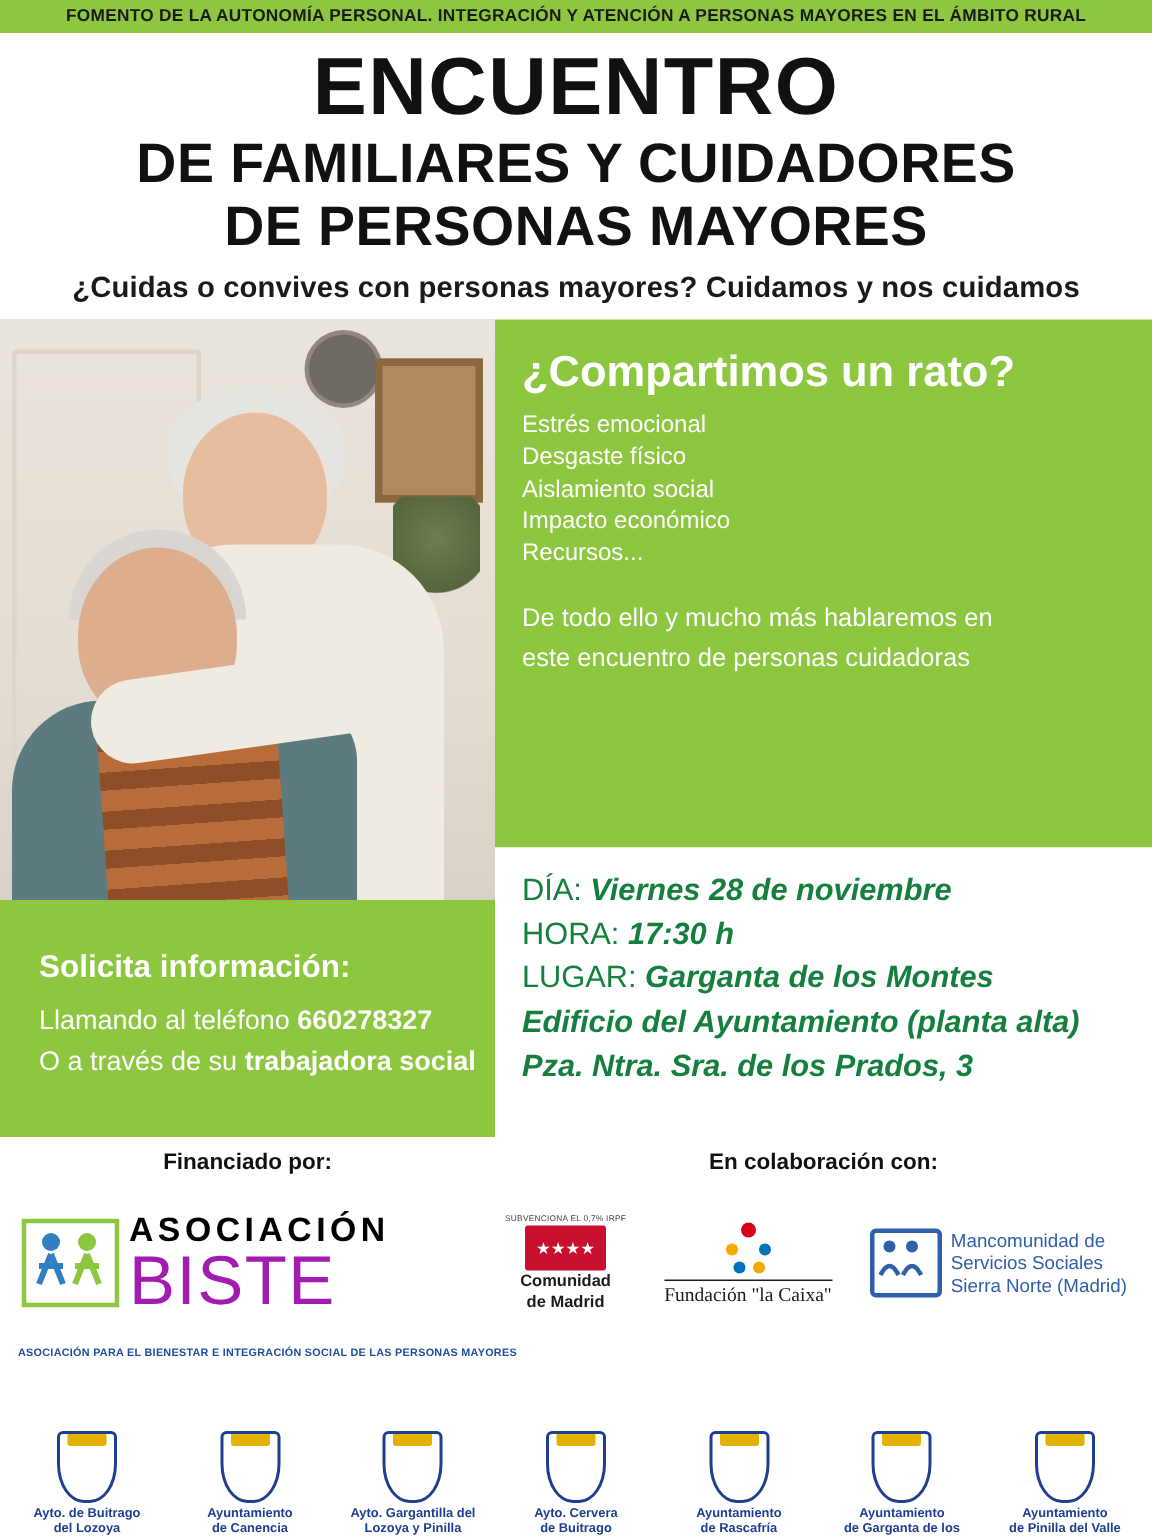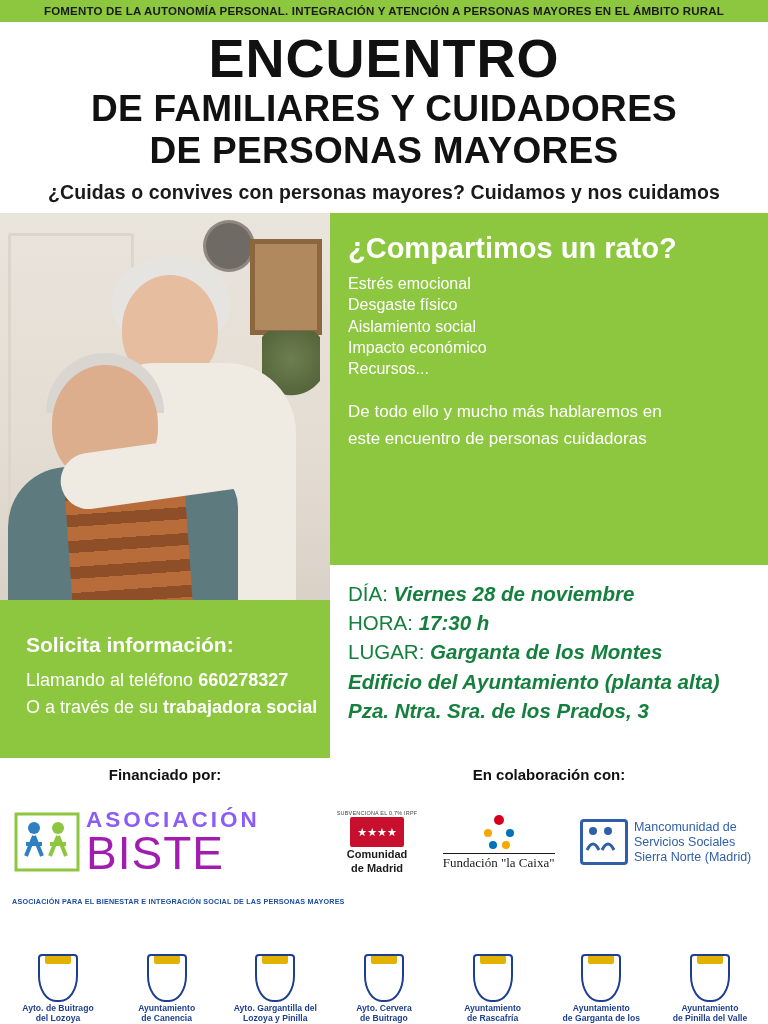--- a/index.html
+++ b/index.html
@@ -201,21 +201,21 @@
   }
   .biste .mark {
     width: 66px;
     height: 60px;
     position: relative;
     margin-right: 6px;
   }
   .biste-text .a {
     font-size: 22.5px;
     letter-spacing: 3px;
-    color: #8b5cf6;
+    color: #000000;
     font-weight: bold;
     line-height: 1;
   }
   .biste-text .b {
     font-size: 46px;
     letter-spacing: 1px;
     color: #a21caf;
     font-weight: normal;
     line-height: 0.95;
   }

